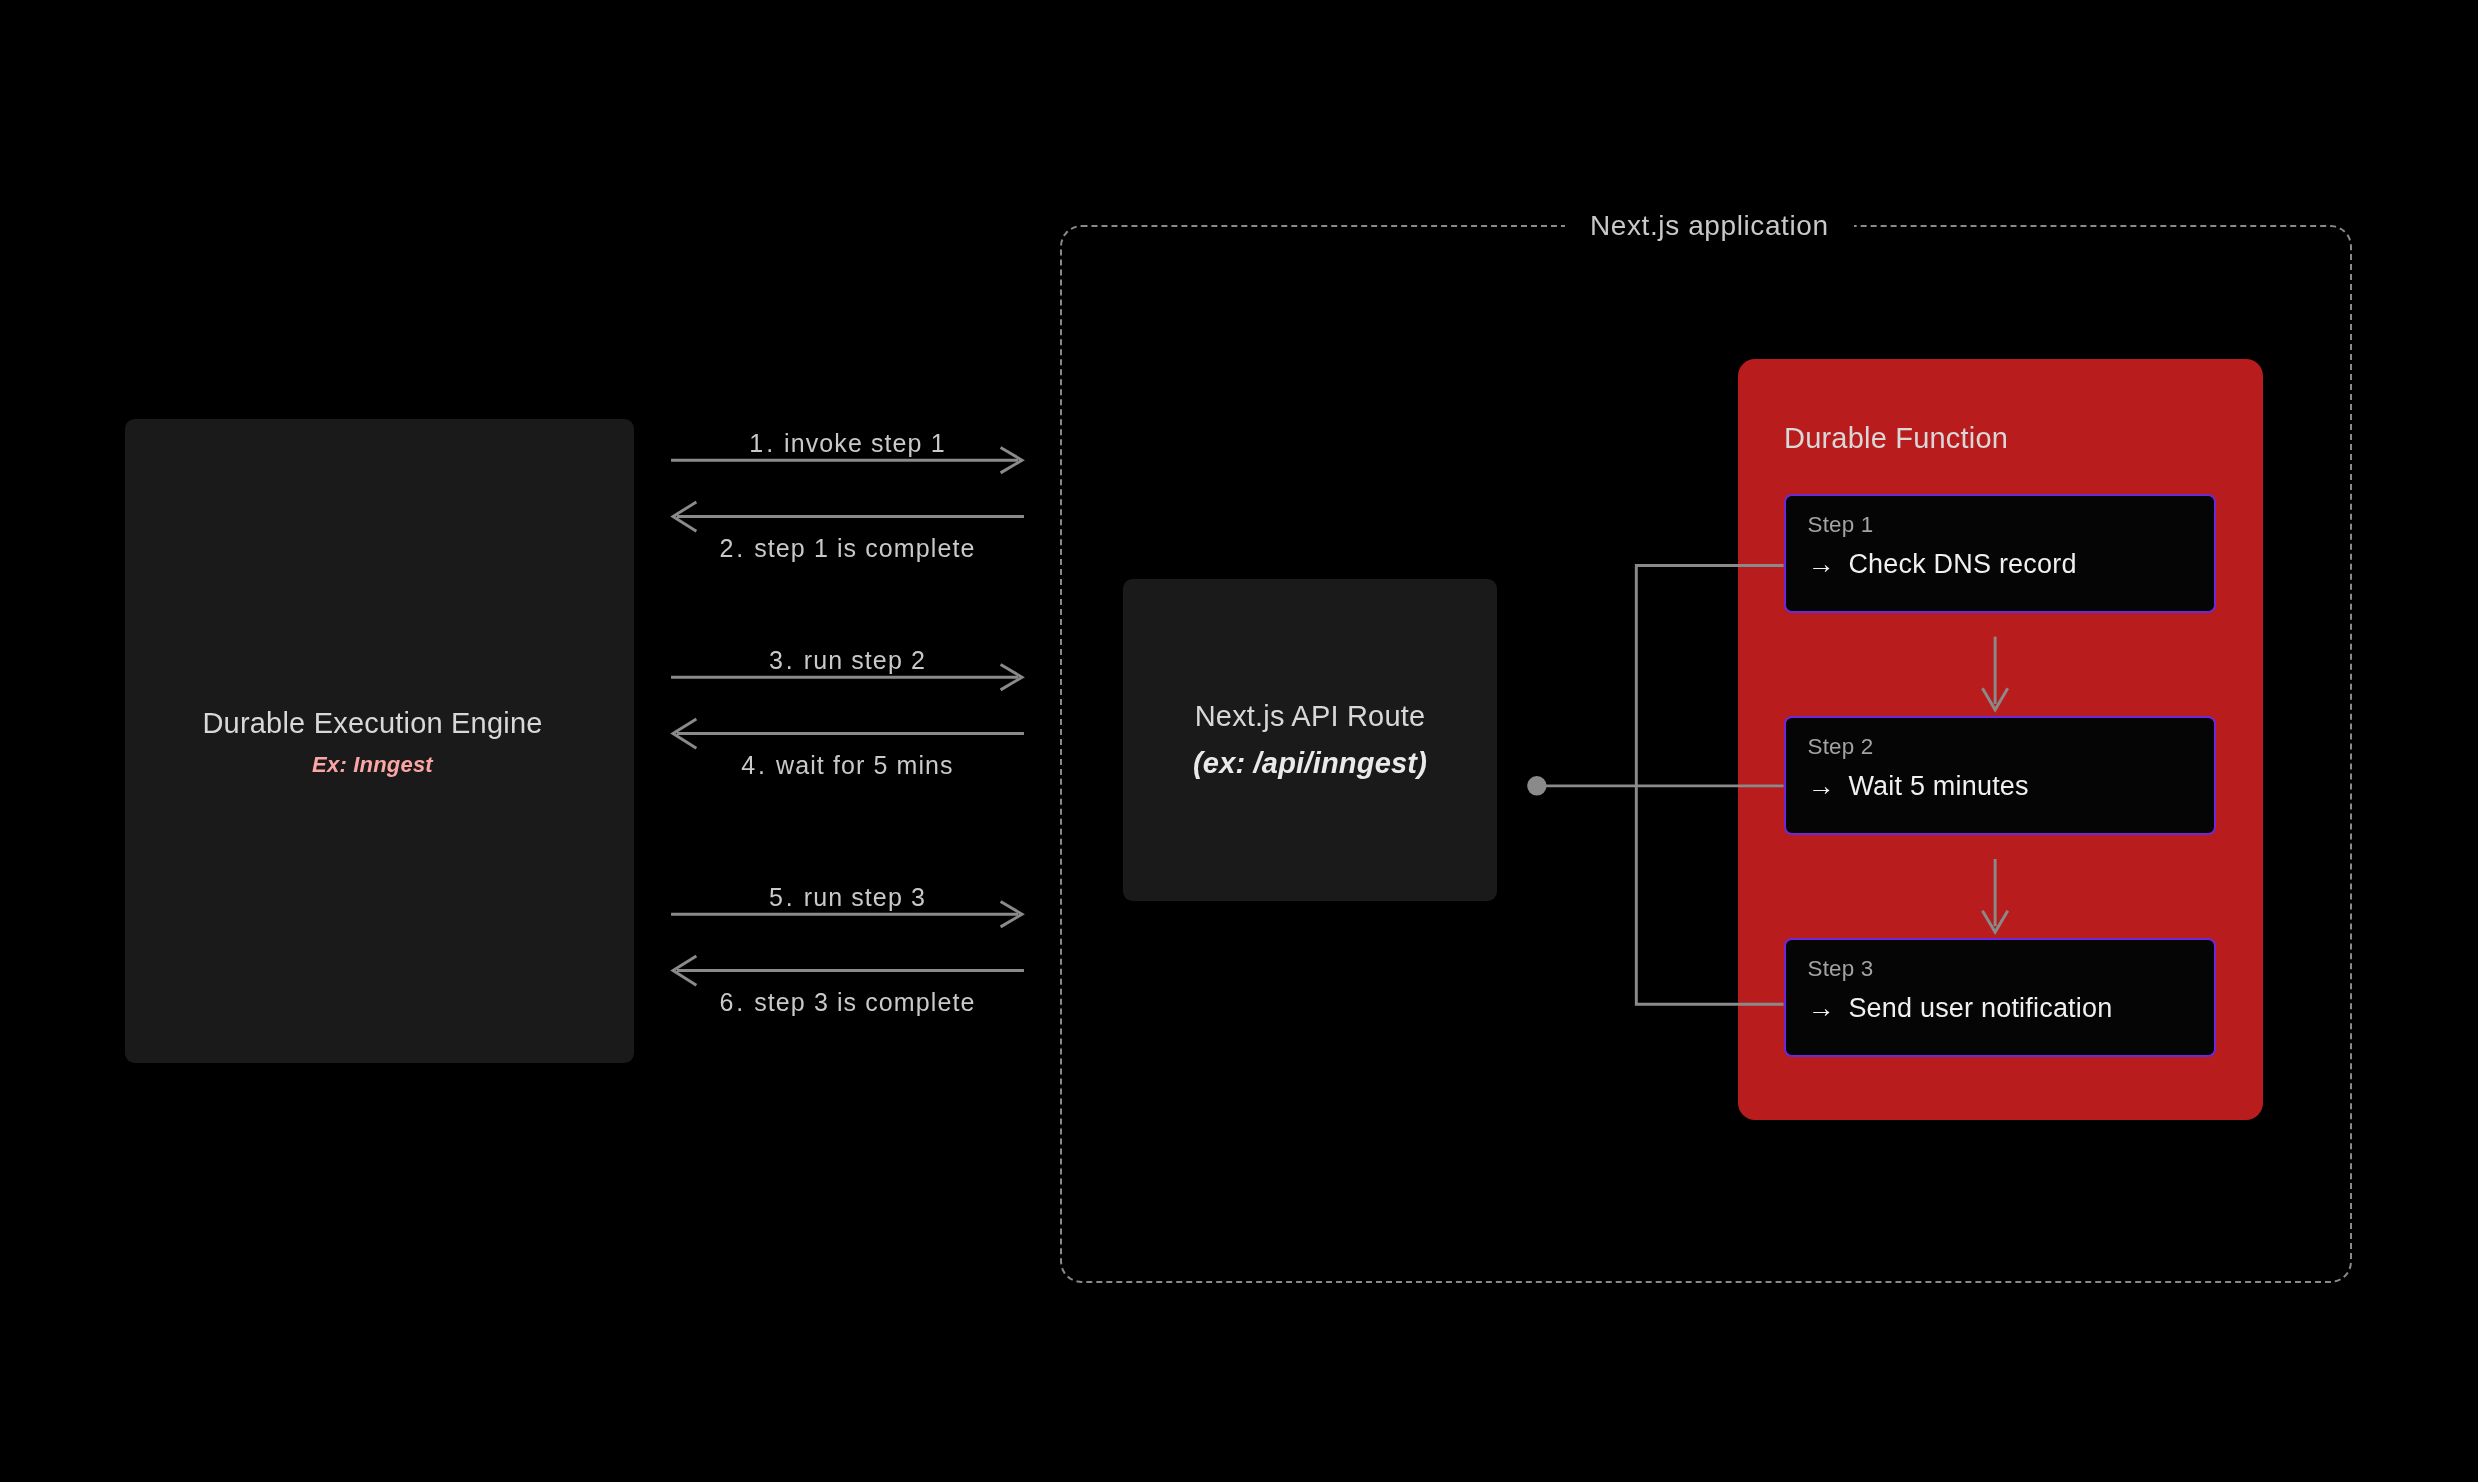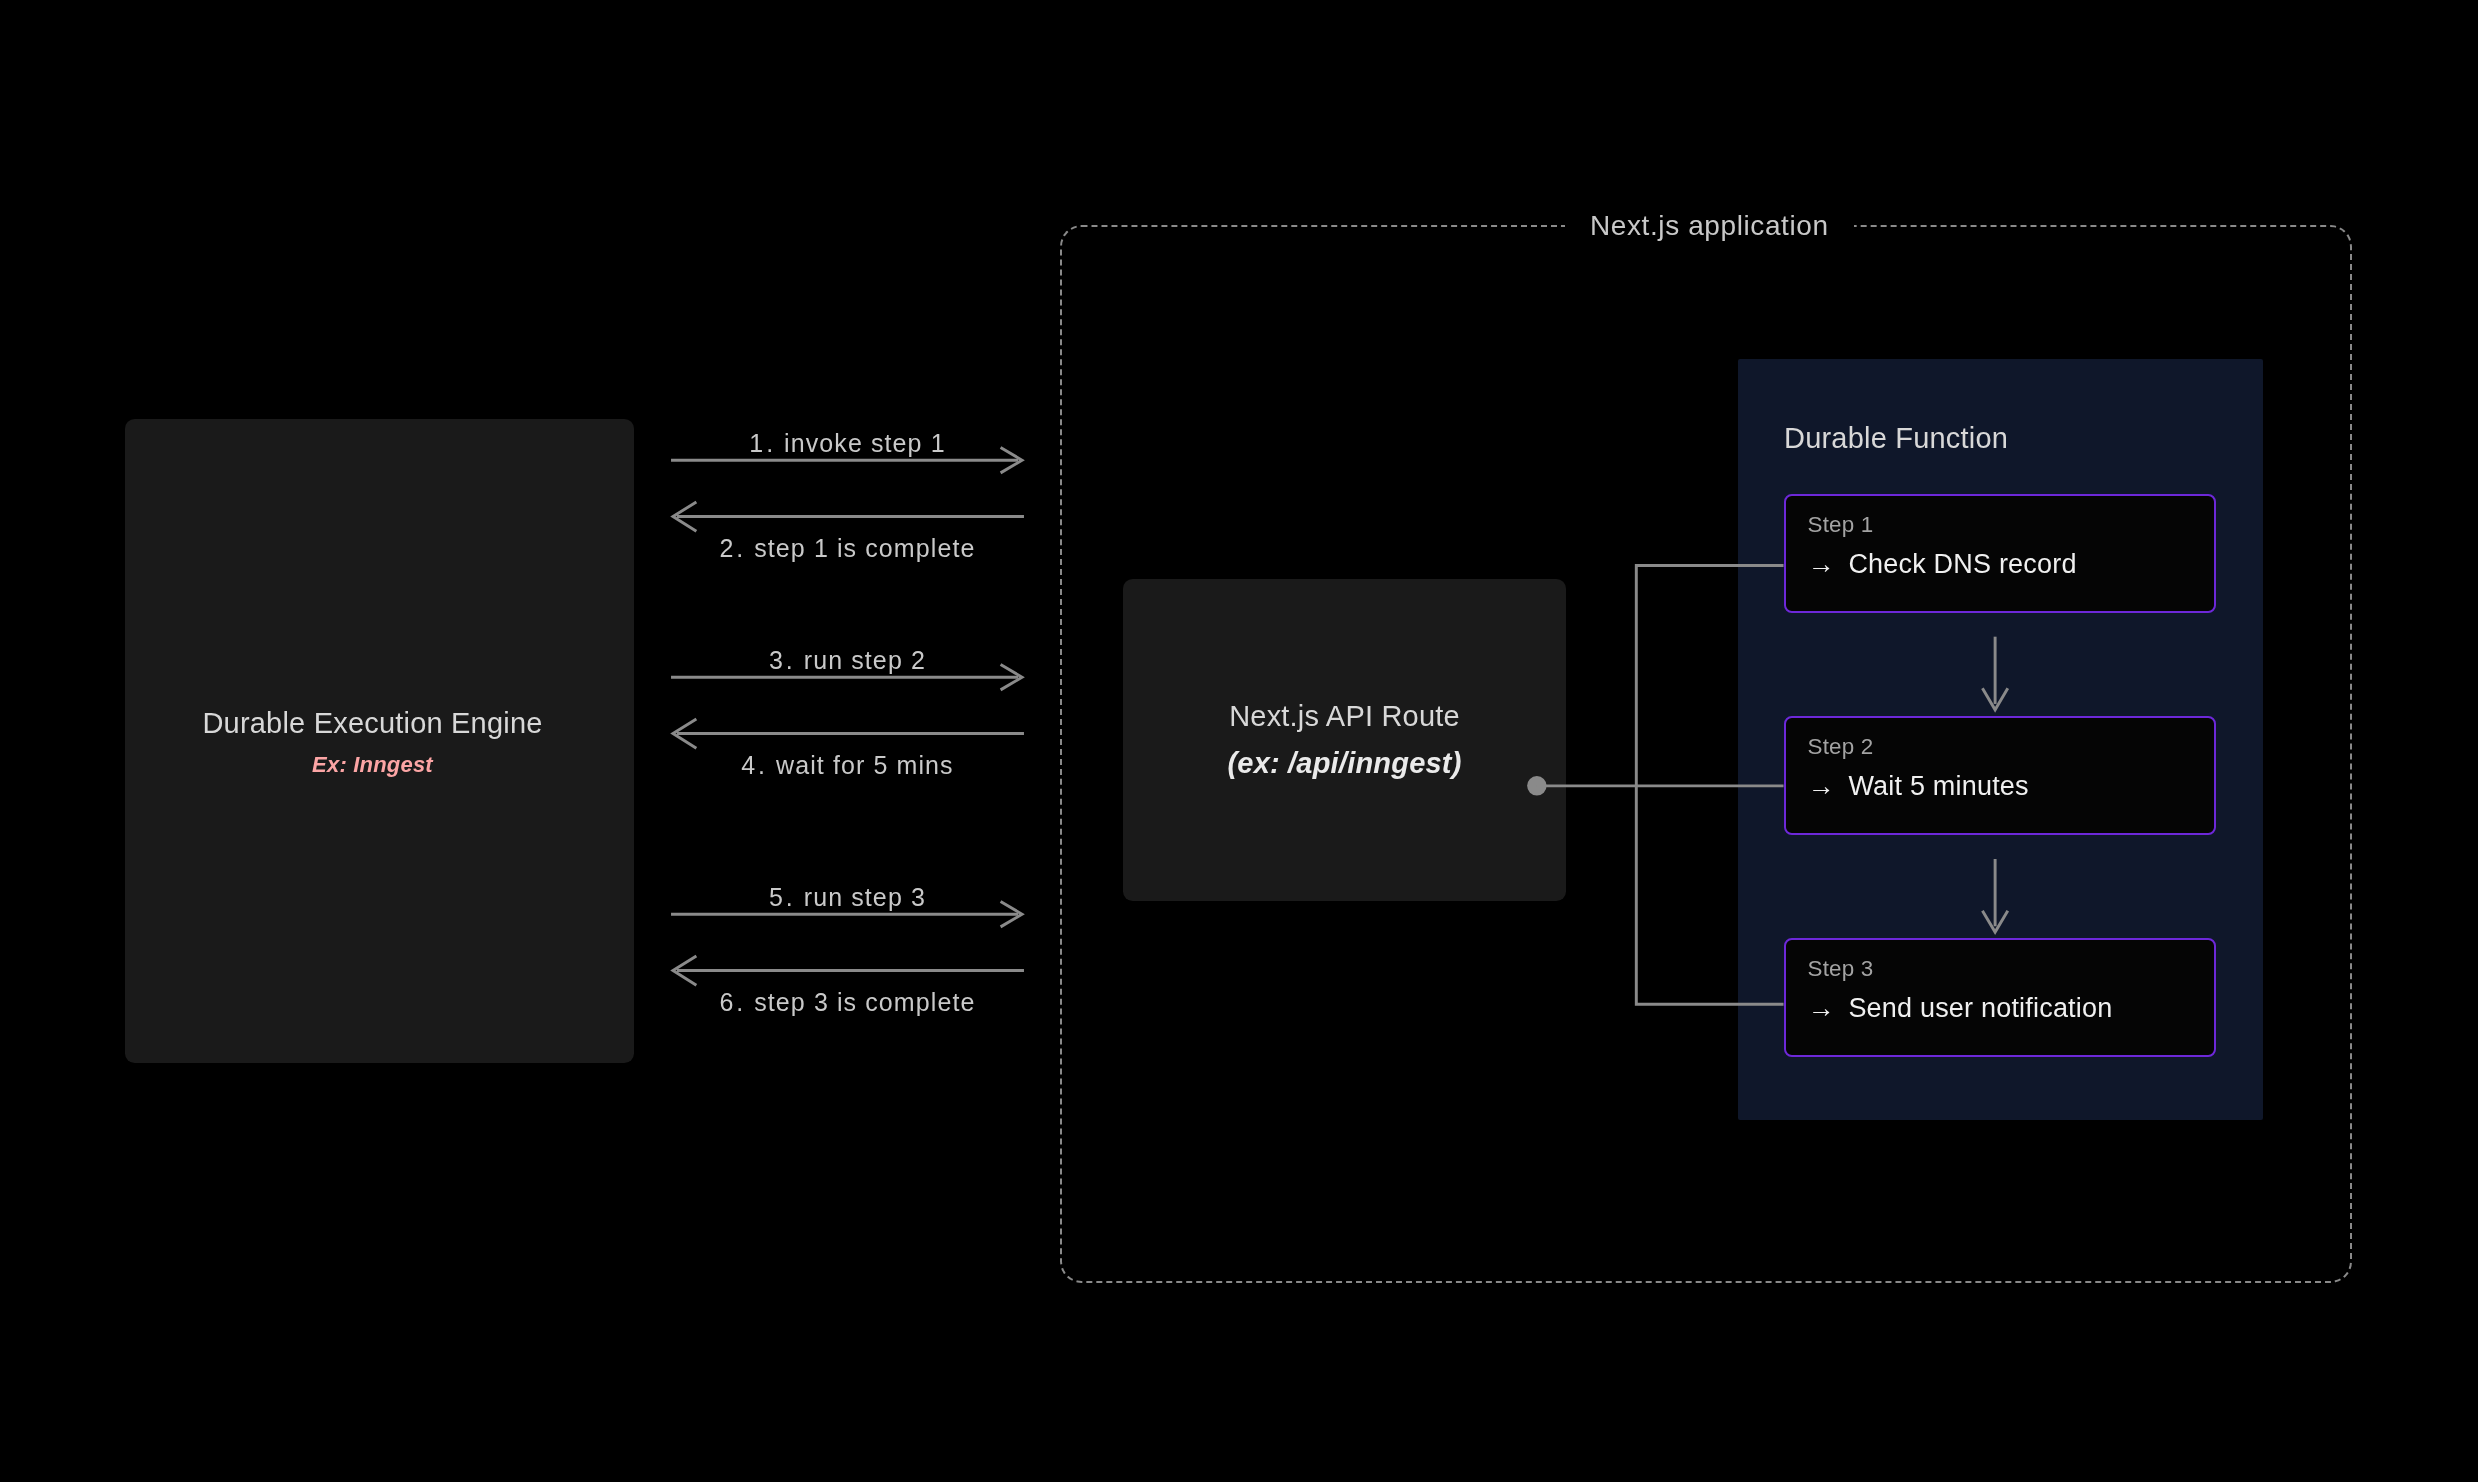--- a/index.html
+++ b/index.html
@@ -92,21 +92,21 @@
     letter-spacing: 0.6px;
     line-height: 55px;
     white-space: nowrap;
   }
 
   
   .api-box {
     position: absolute;
     left: 1123px;
     top: 579px;
-    width: 443px;
+    width: 374px;
     height: 322px;
     background: #1a1a1a;
     border-radius: 9.8px;
   }
   .api-labels {
     position: absolute;
     left: 0;
     right: 0;
     top: 50%;
     transform: translateY(-50%);
@@ -128,22 +128,22 @@
     letter-spacing: 0.2px;
   }
 
   
   .df-panel {
     position: absolute;
     left: 1738px;
     top: 359px;
     width: 525px;
     height: 761px;
-    background: #0f172a;
-    border-radius: 2px;
+    background: #b91c1c;
+    border-radius: 17px;
   }
   .df-title {
     position: absolute;
     left: 46px;
     top: 63px;
     font-size: 29px;
     color: #d8d8d8;
     letter-spacing: 0.2px;
   }
   .step-card {

